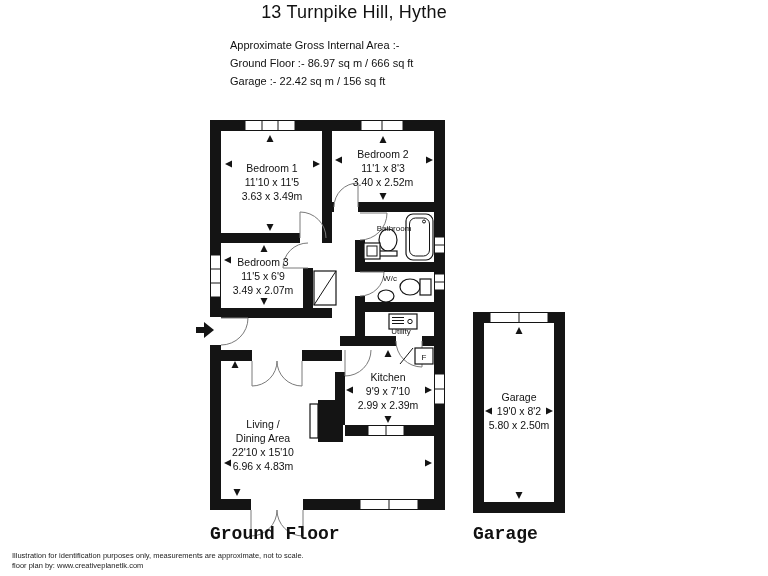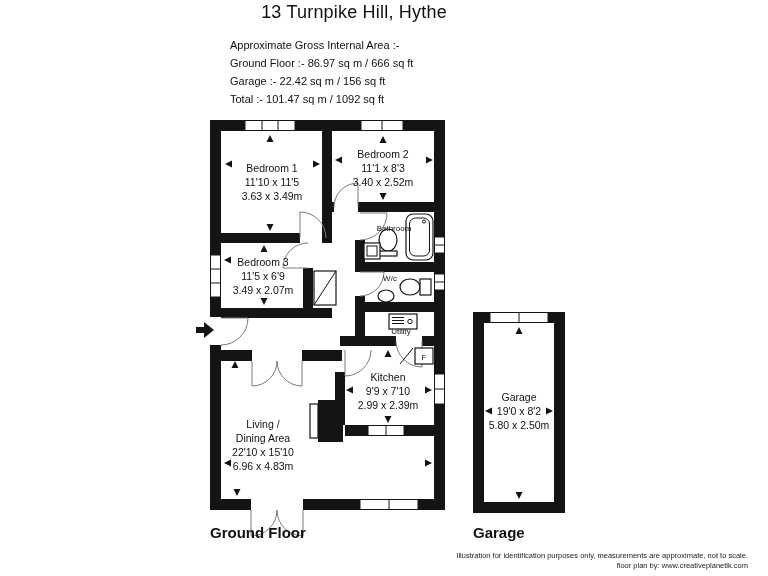--- a/index.html
+++ b/index.html
@@ -1,22 +1,22 @@
 <!DOCTYPE html>
 <html><head>
 <meta charset="utf-8">
 <style>
   html,body{margin:0;padding:0;background:#fff;}
   body{width:768px;height:576px;position:relative;overflow:hidden;
        font-family:"Liberation Sans", sans-serif;color:#111;}
   .abs{position:absolute;}
   .title{top:2px;left:0;width:708px;text-align:center;font-size:18px;letter-spacing:.2px;}
   .info{top:36px;left:210px;font-size:11px;line-height:18px;margin-left:20px;}
-  .floor-label{font-size:15px;font-weight:bold;}
-  .footer{top:551px;left:0;width:748px;text-align:right;font-size:7.5px;line-height:10px;color:#222;}
+  .floor-label{font-size:18px;font-weight:bold;font-family:Liberation Mono, monospace;}
+  .footer{top:551px;left:12px;width:748px;text-align:left;font-size:7.5px;line-height:10px;color:#222;}
   svg text{font-family:"Liberation Sans", sans-serif;fill:#111;}
   .room-t{font-size:10.5px;}
   .small-t{font-size:8px;}
   .wall{fill:#141414;}
   .win{fill:#ffffff;stroke:#141414;stroke-width:1;}
   .mull{stroke:#141414;stroke-width:1;}
   .erase{fill:#ffffff;}
   .door{stroke:#7a7a7a;stroke-width:1;fill:none;}
   .fix{fill:#ffffff;stroke:#141414;stroke-width:1.2;}
   .fixl{stroke:#141414;stroke-width:1;fill:none;}
@@ -24,21 +24,20 @@
 </style>
 </head>
 <body>
 
 <div class="abs title">13 Turnpike Hill, Hythe</div>
 
 <div class="abs info">
   <div>Approximate Gross Internal Area :-</div>
   <div>Ground Floor :- 86.97 sq m / 666 sq ft</div>
   <div>Garage :- 22.42 sq m / 156 sq ft</div>
-  <div>Total :- 101.47 sq m / 1092 sq ft</div>
 </div>
 
 <svg class="abs" style="top:0;left:0;" width="768" height="576" viewBox="0 0 768 576">
 
   <g>
     <rect class="wall" x="210" y="120" width="235" height="11"></rect>
     <rect class="wall" x="210" y="120" width="11" height="390"></rect>
     <rect class="wall" x="434" y="120" width="11" height="390"></rect>
     <rect class="wall" x="210" y="499" width="235" height="11"></rect>
   </g>

